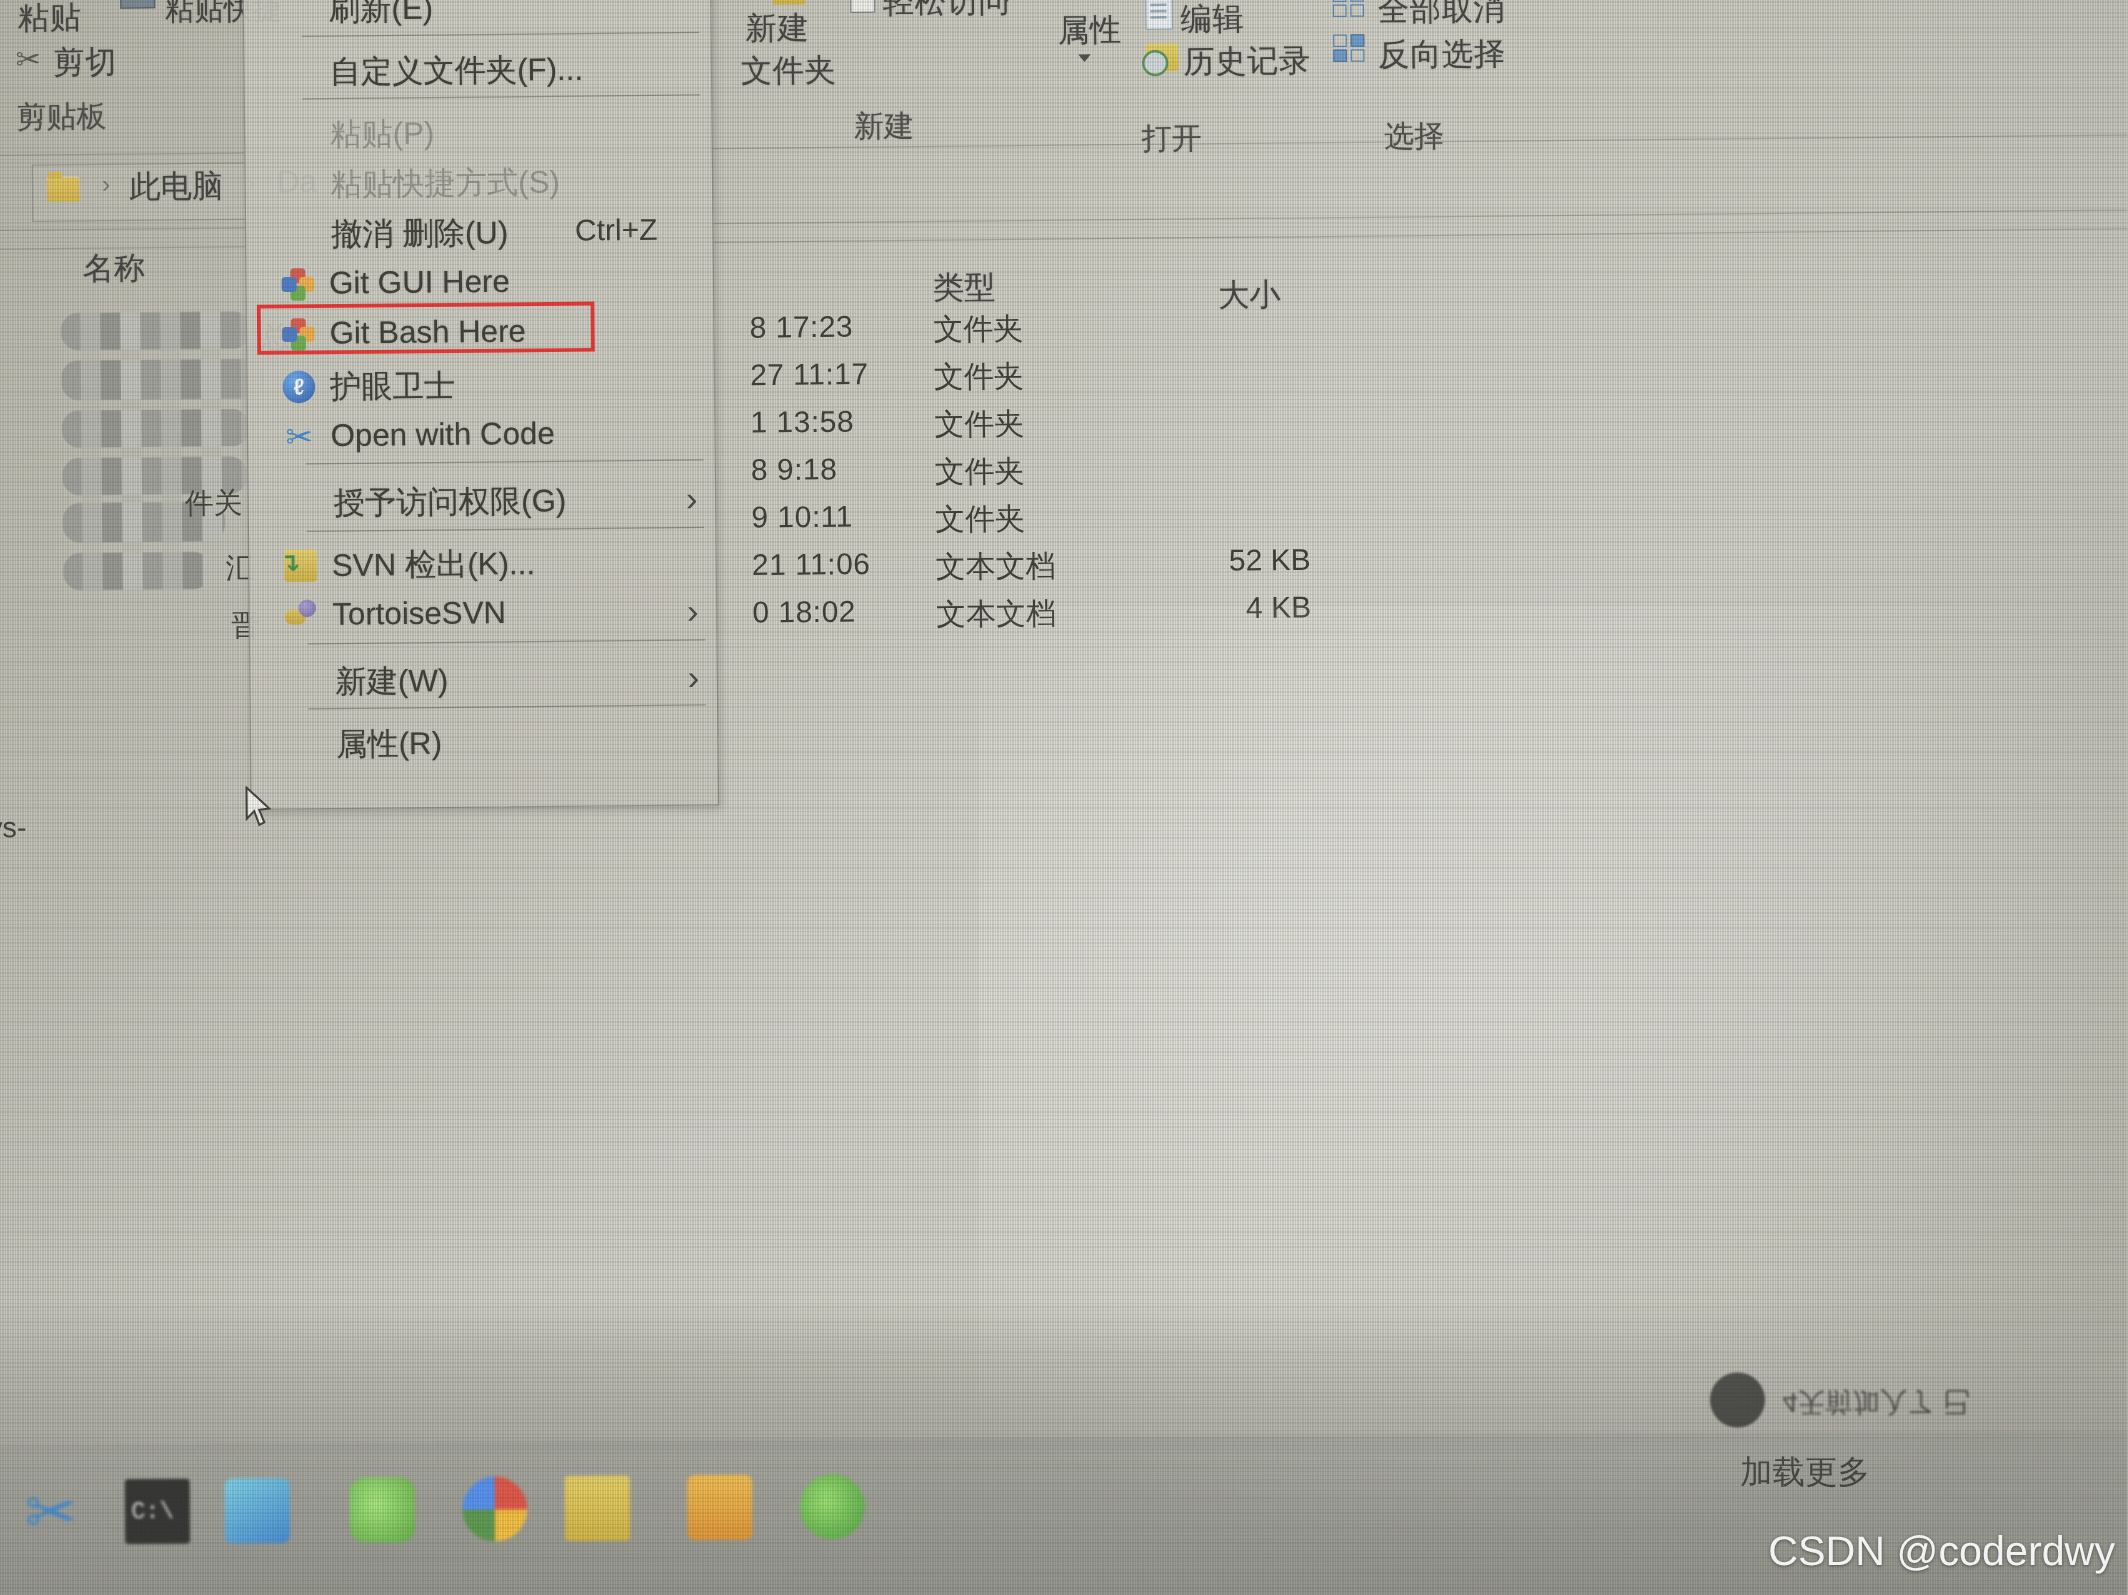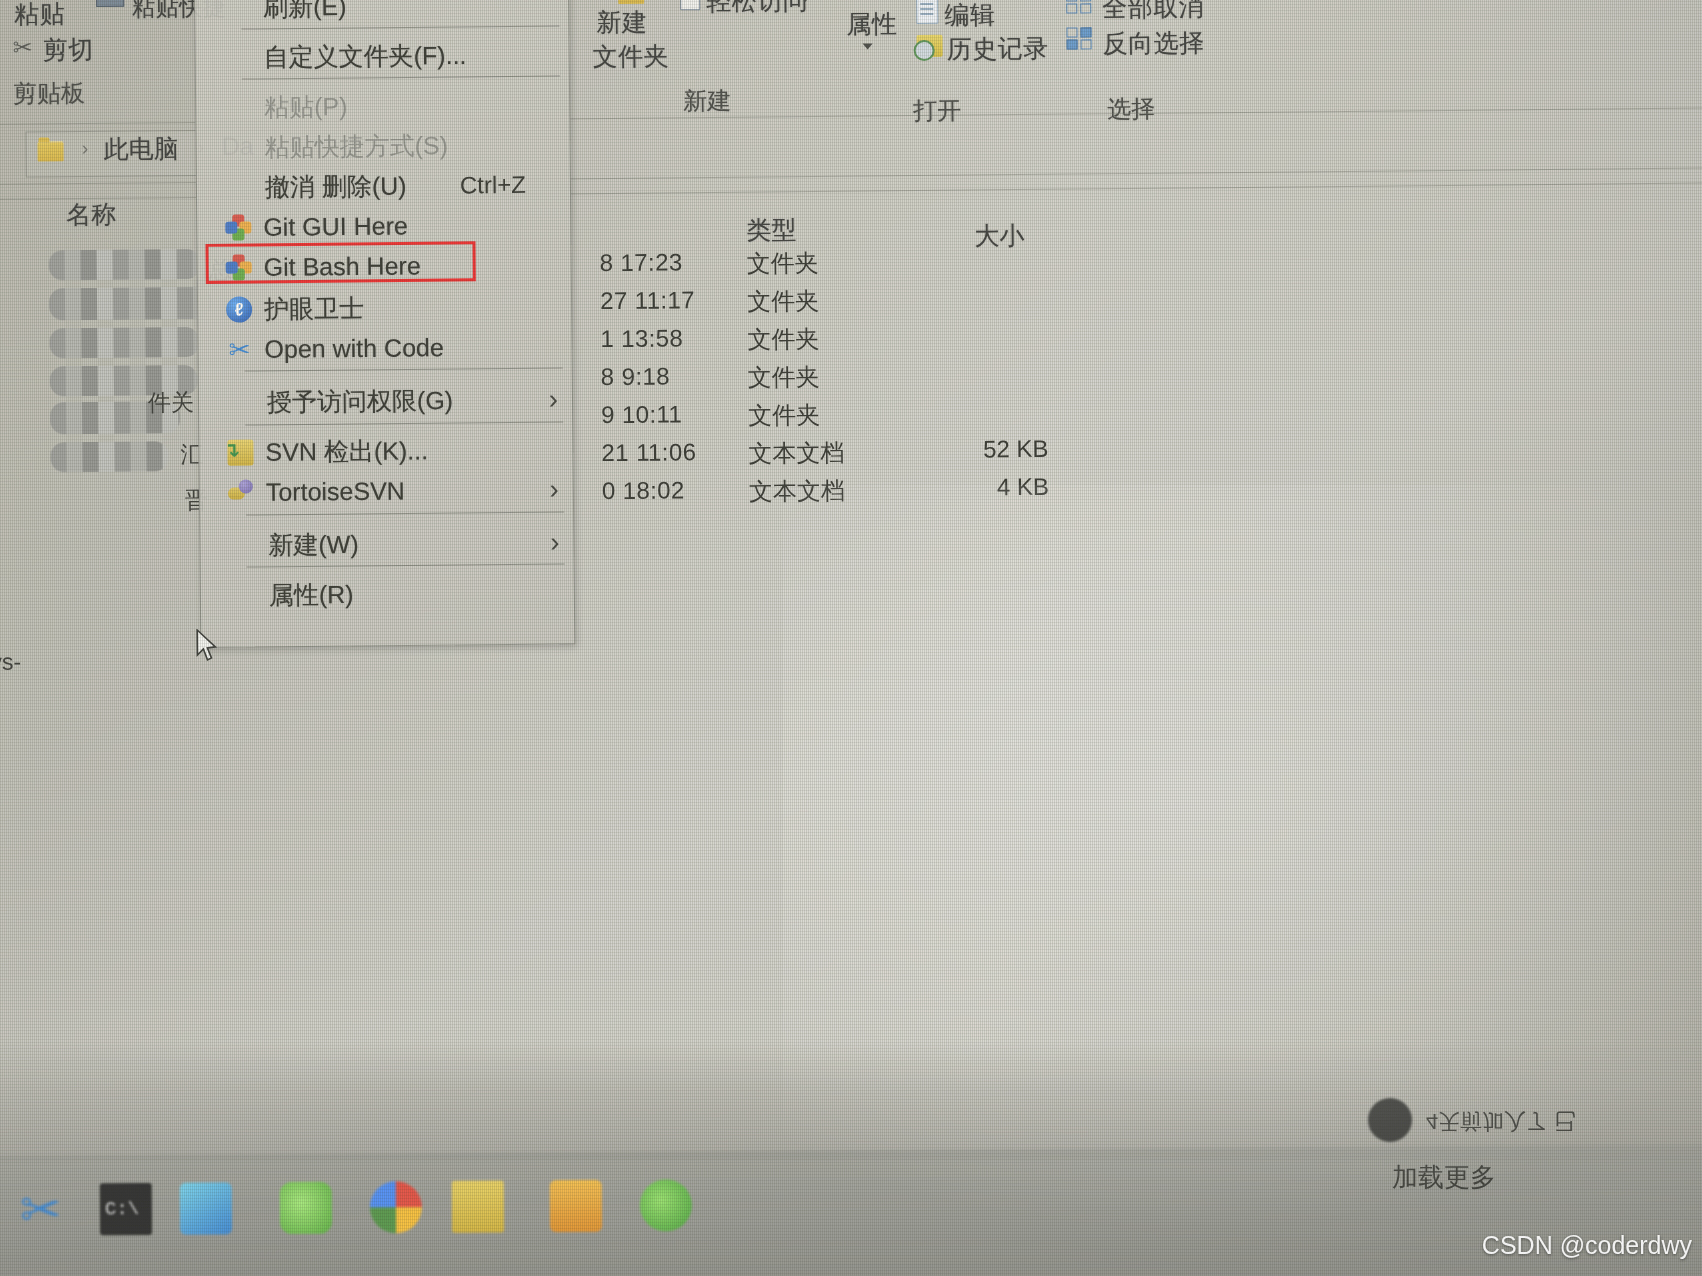--- a/index.html
+++ b/index.html
@@ -243,21 +243,21 @@
   }
   .bc-text {
     position:absolute; left:76px; top:18px; font-size:22px; color:#2f2f2b;
     white-space:nowrap; filter: blur(0.7px); transform: scaleY(-1);
   }
   .bc-more {
     position:absolute; left:42px; top:72px; font-size:26px; color:#2c2c28; white-space:nowrap;
   }
   #watermark {
     position:absolute; right:10px; bottom:16px; z-index:70;
-    font-size:25px; color:#f2f2f2; white-space:nowrap;
+    font-size:33px; color:#f2f2f2; white-space:nowrap;
     text-shadow: 0 1px 3px rgba(0,0,0,0.45);
   }
 </style>
 </head>
 <body>
 
 <div id="photo">
 
   <div id="screen">
 

